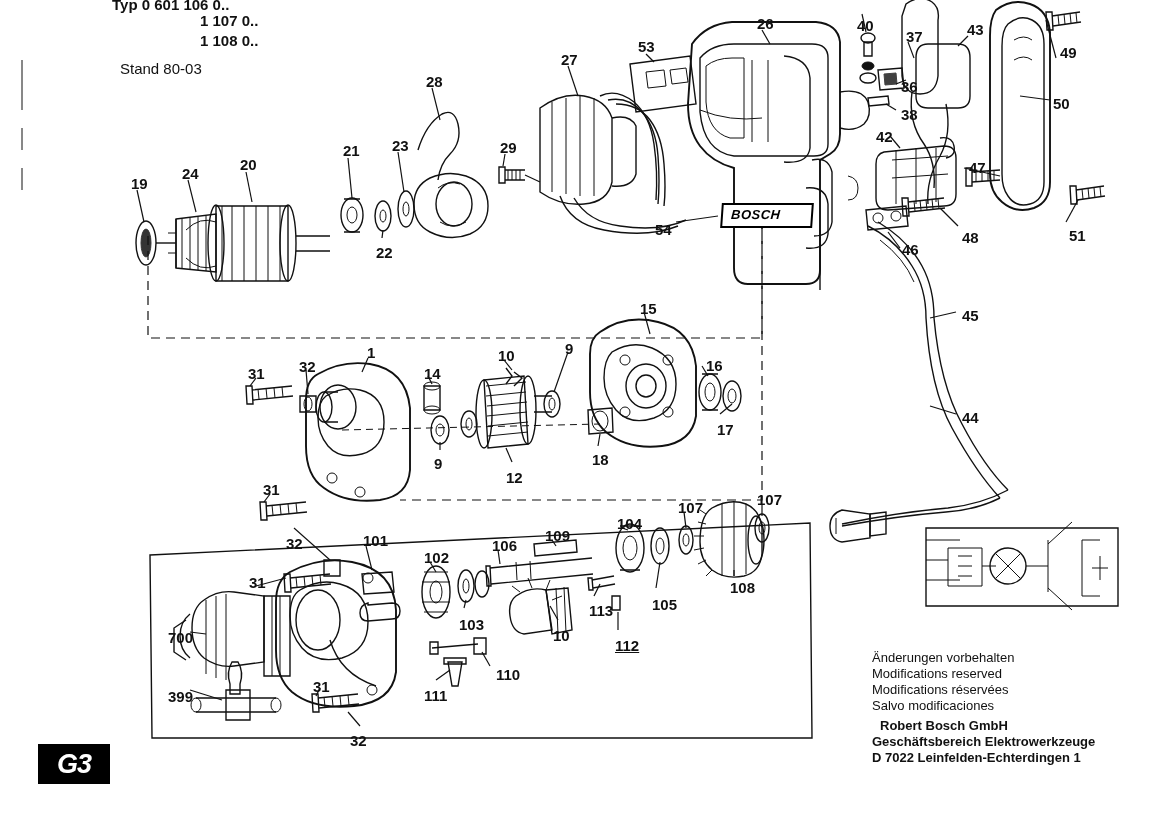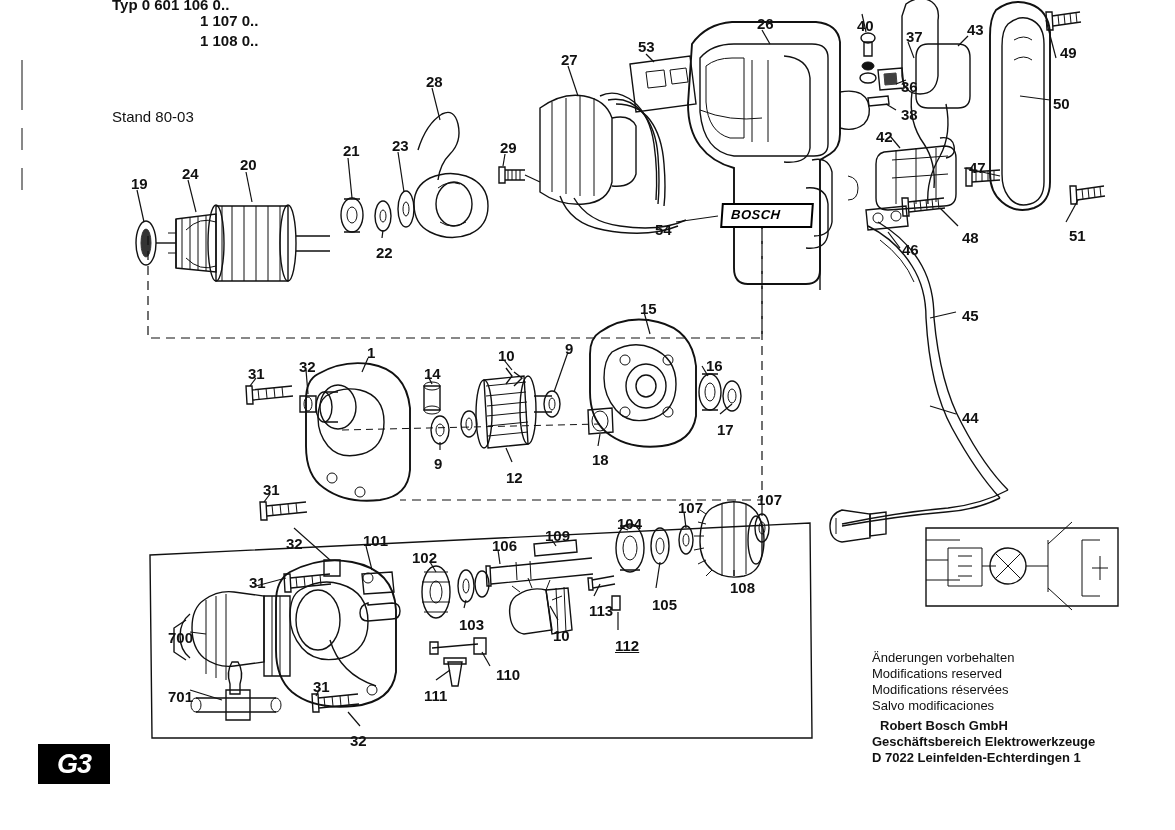--- a/index.html
+++ b/index.html
@@ -462,21 +462,21 @@
       <path d="M490 666 L482 652"></path>
       <path d="M436 680 L450 670"></path>
       <path d="M320 688 L316 696"></path>
       <path d="M360 726 L348 712"></path>
     </g>
   </svg>
 
   <div class="hdr bold" style="left:112px; top:-4px;">Typ 0 601 106 0..</div>
   <div class="hdr bold" style="left:200px; top:12px;">1 107 0..</div>
   <div class="hdr bold" style="left:200px; top:32px;">1 108 0..</div>
-  <div class="hdr" style="left:112px; top:60px;margin-top:48px;">Stand 80-03</div>
+  <div class="hdr" style="left:120px; top:60px;">Stand 80-03</div>
 
   <div class="bosch-plate">
     <span>BOSCH</span>
   </div>
 
   <div class="foot" style="left:872px; top:650px;">Änderungen vorbehalten</div>
   <div class="foot" style="left:872px; top:666px;">Modifications reserved</div>
   <div class="foot" style="left:872px; top:682px;">Modifications réservées</div>
   <div class="foot" style="left:872px; top:698px;">Salvo modificaciones</div>
   <div class="foot bold" style="left:872px; top:718px;padding-left:8px;">Robert Bosch GmbH</div>
@@ -521,33 +521,33 @@
       <div class="lbl" style="left: 498px; top: 348px;">10</div>
       <div class="lbl" style="left: 506px; top: 470px;">12</div>
       <div class="lbl" style="left: 424px; top: 366px;">14</div>
       <div class="lbl" style="left: 367px; top: 345px;">1</div>
       <div class="lbl" style="left: 248px; top: 366px;">31</div>
       <div class="lbl" style="left: 299px; top: 359px;">32</div>
       <div class="lbl" style="left: 263px; top: 482px;">31</div>
       <div class="lbl" style="left: 286px; top: 536px;">32</div>
       <div class="lbl" style="left: 249px; top: 575px;">31</div>
       <div class="lbl" style="left: 363px; top: 533px;">101</div>
-      <div class="lbl" style="left: 412px; top: 550px;">102</div>
+      <div class="lbl" style="left: 424px; top: 550px;">102</div>
       <div class="lbl" style="left: 459px; top: 617px;">103</div>
       <div class="lbl" style="left: 492px; top: 538px;">106</div>
       <div class="lbl" style="left: 545px; top: 528px;">109</div>
       <div class="lbl" style="left: 617px; top: 516px;">104</div>
       <div class="lbl" style="left: 678px; top: 500px;">107</div>
       <div class="lbl" style="left: 757px; top: 492px;">107</div>
       <div class="lbl" style="left: 652px; top: 597px;">105</div>
       <div class="lbl" style="left: 730px; top: 580px;">108</div>
       <div class="lbl" style="left: 589px; top: 603px;">113</div>
       <div class="lbl" style="left: 615px; top: 638px; text-decoration: underline;">112</div>
       <div class="lbl" style="left: 553px; top: 628px;">10</div>
       <div class="lbl" style="left: 168px; top: 630px;">700</div>
-      <div class="lbl" style="left: 168px; top: 689px;">701</div>
+      <div class="lbl" style="left: 168px; top: 689px;">399</div>
       <div class="lbl" style="left: 496px; top: 667px;">110</div>
       <div class="lbl" style="left: 424px; top: 688px;">111</div>
       <div class="lbl" style="left: 313px; top: 679px;">31</div>
       <div class="lbl" style="left: 350px; top: 733px;">32</div>
     </div>
 
 </div>
 
 </body></html>

